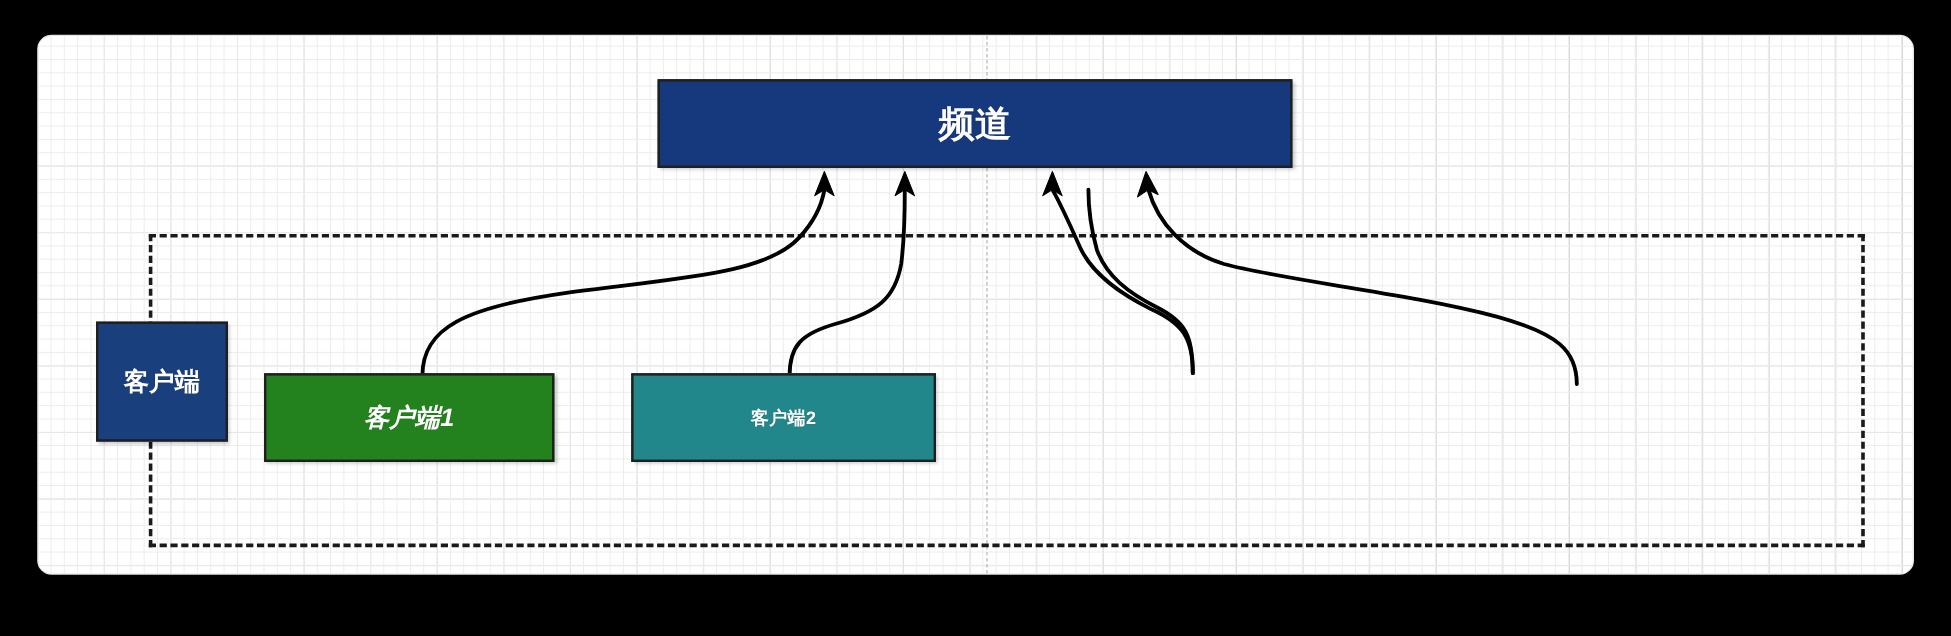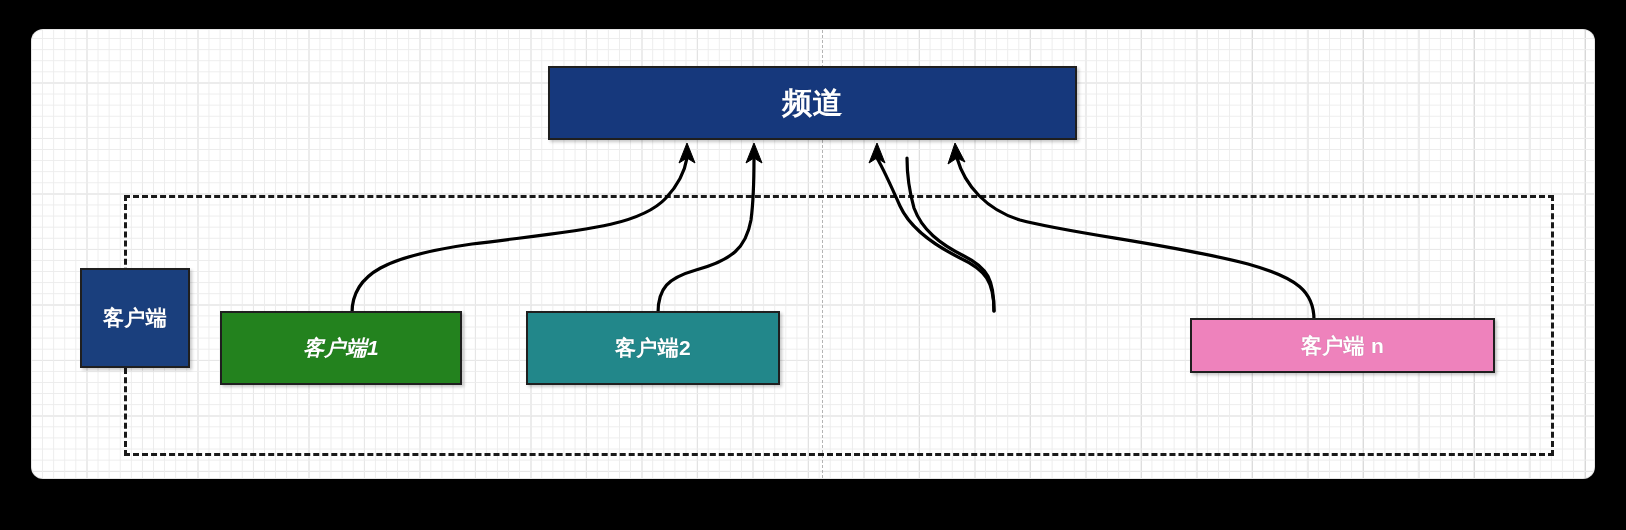--- a/index.html
+++ b/index.html
@@ -111,21 +111,21 @@
     font-size: 21px;
     font-style: italic;
   }
 
   #node-client2 {
     left: 494px;
     top: 281px;
     width: 254px;
     height: 74px;
     background: #22878a;
-    font-size: 21px;
+    font-size: 15px;
   }
 
   #node-client3 {
     left: 834px;
     top: 279px;
     width: 254px;
     height: 76px;
     background: #ca5a0f;
     font-size: 21px;
   }
@@ -198,16 +198,15 @@
 
     <div class="node" id="node-channel">频道</div>
 
     <div class="node" id="node-client-label">客户端</div>
 
     <div class="node" id="node-client1">客户端1</div>
 
     <div class="node" id="node-client2">客户端2</div>
 
 
-    <div class="node" id="node-clientn">客户端 n</div>
 
   </div>
 </div>
 
 </body></html>

